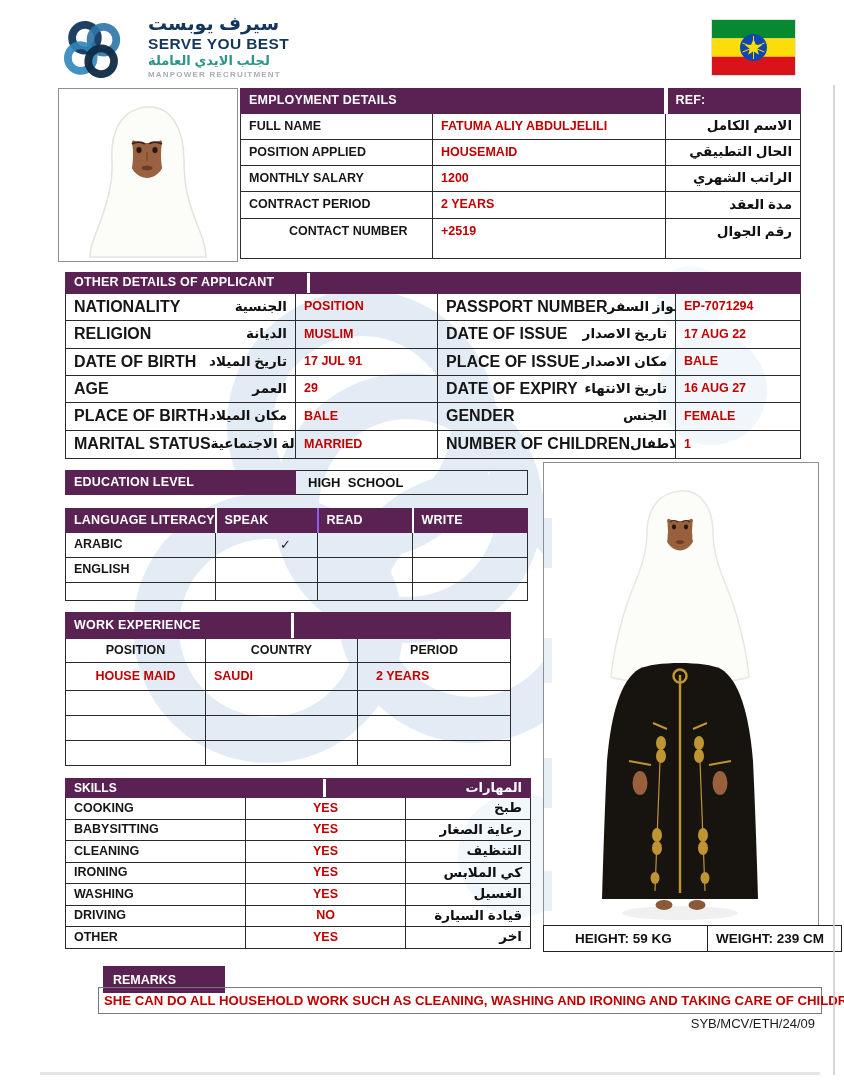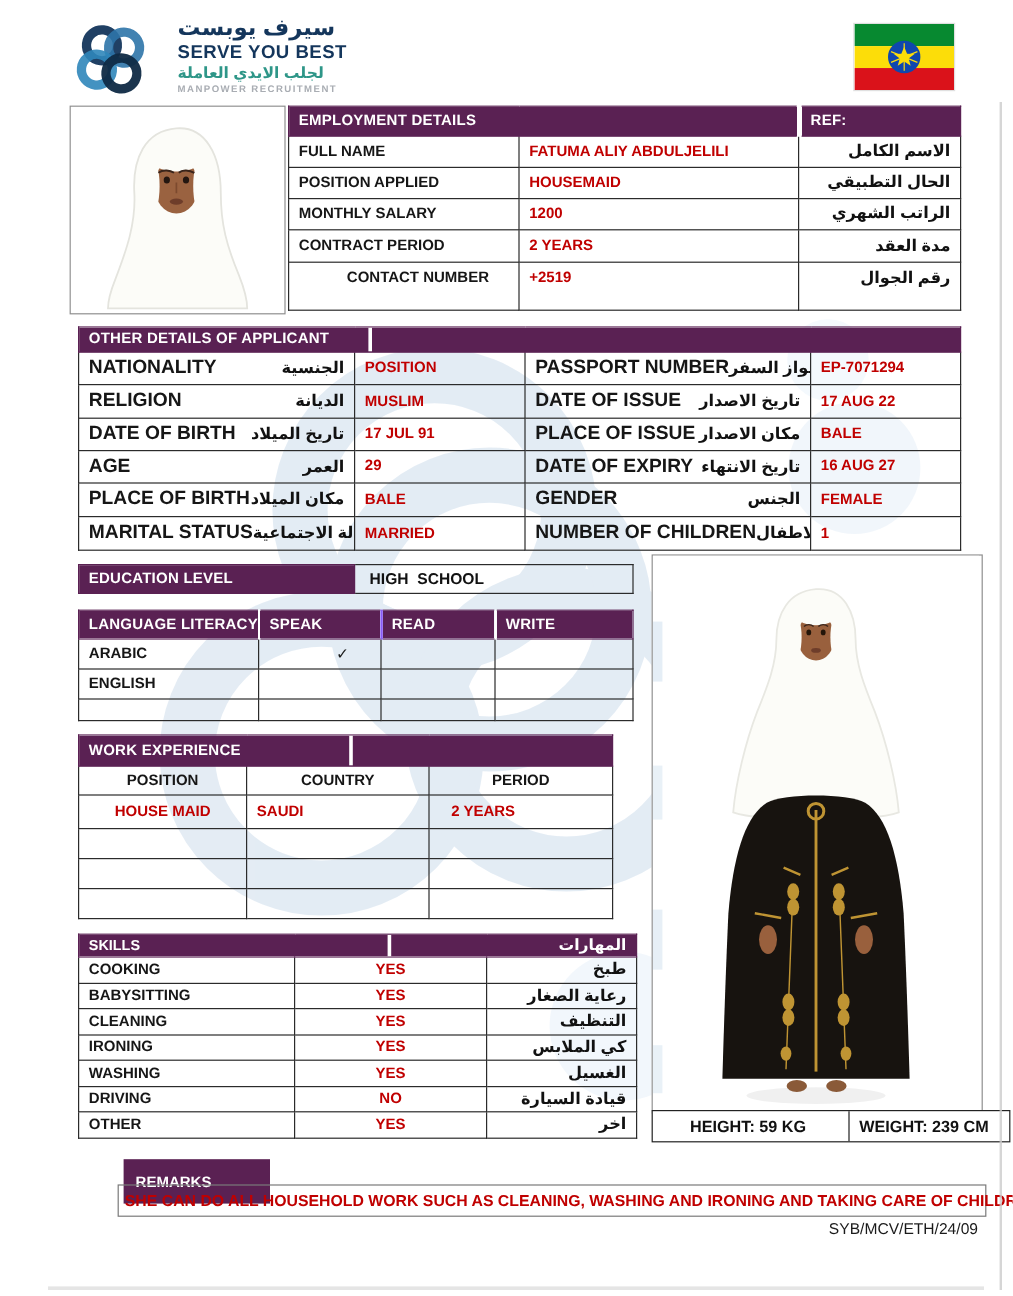--- a/index.html
+++ b/index.html
@@ -453,21 +453,21 @@
       <ellipse cx="120" cy="442" rx="8.5" ry="5" fill="#8a5a38"></ellipse>
       <ellipse cx="153" cy="442" rx="8.5" ry="5" fill="#8a5a38"></ellipse>
     </svg>
   </div>
 
   <div class="z" id="hw-bar" style="left:543px;top:925px;width:274px;height:25px;padding-left:23px;">
     <div class="cell first">HEIGHT: 59 KG</div>
     <div class="cell second">WEIGHT: 239 CM</div>
   </div>
 
-  <div class="z" id="remarks-band" style="left:103px;top:966px;width:112px;height:37px;">REMARKS</div>
+  <div class="z" id="remarks-band" style="left:103px;top:966px;width:112px;height:27px;">REMARKS</div>
   <div class="z" id="remarks-box" style="left:98px;top:987px;width:722px;height:25px;">
     <span>SHE CAN DO ALL HOUSEHOLD WORK SUCH AS CLEANING, WASHING AND IRONING AND TAKING CARE OF CHILDREN.</span>
   </div>
 
   <div class="z" id="footer-code" style="left:640px;top:1016px;width:175px;">SYB/MCV/ETH/24/09</div>
 
   <div class="edge" style="left:833px;top:85px;width:2px;height:990px;opacity:.8;"></div>
   <div class="edge" style="left:40px;top:1072px;width:780px;height:3px;opacity:.5;"></div>
 
 </div>

